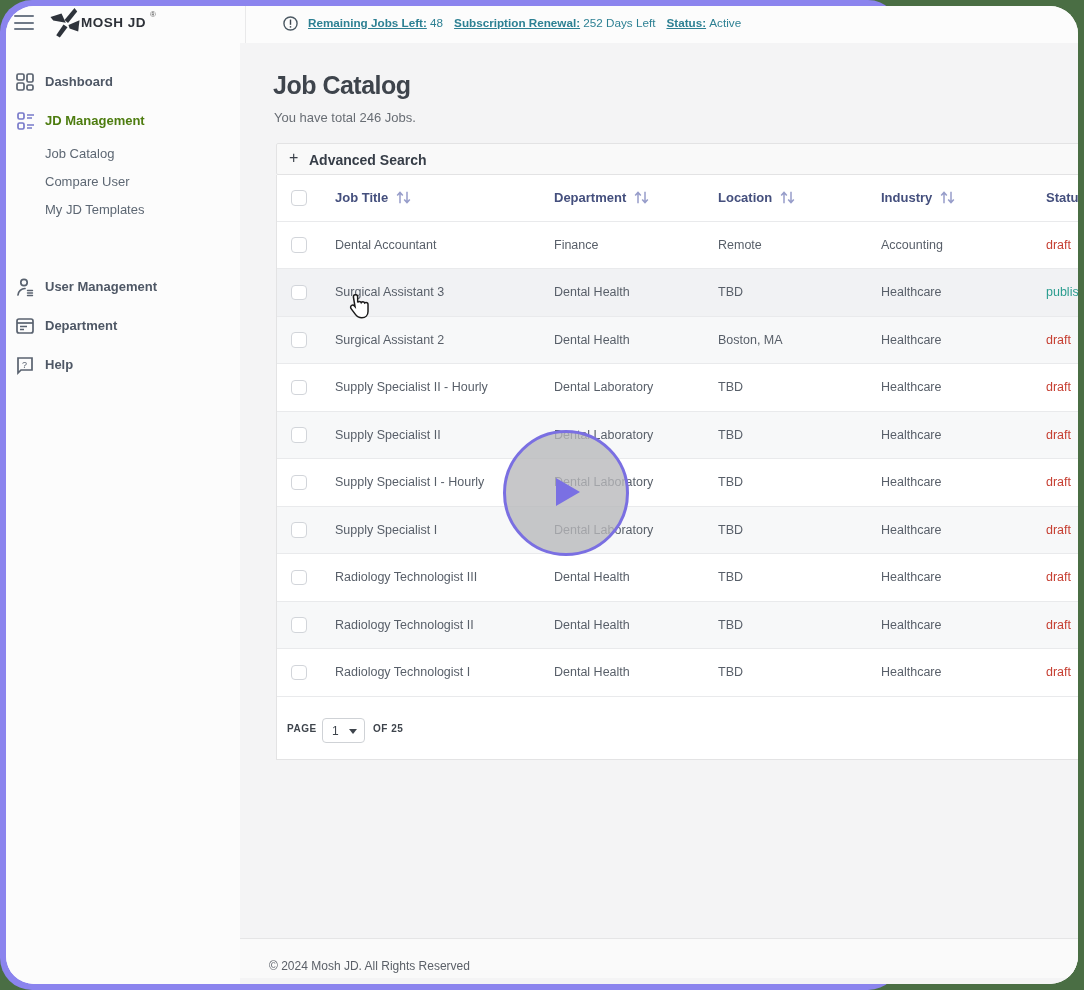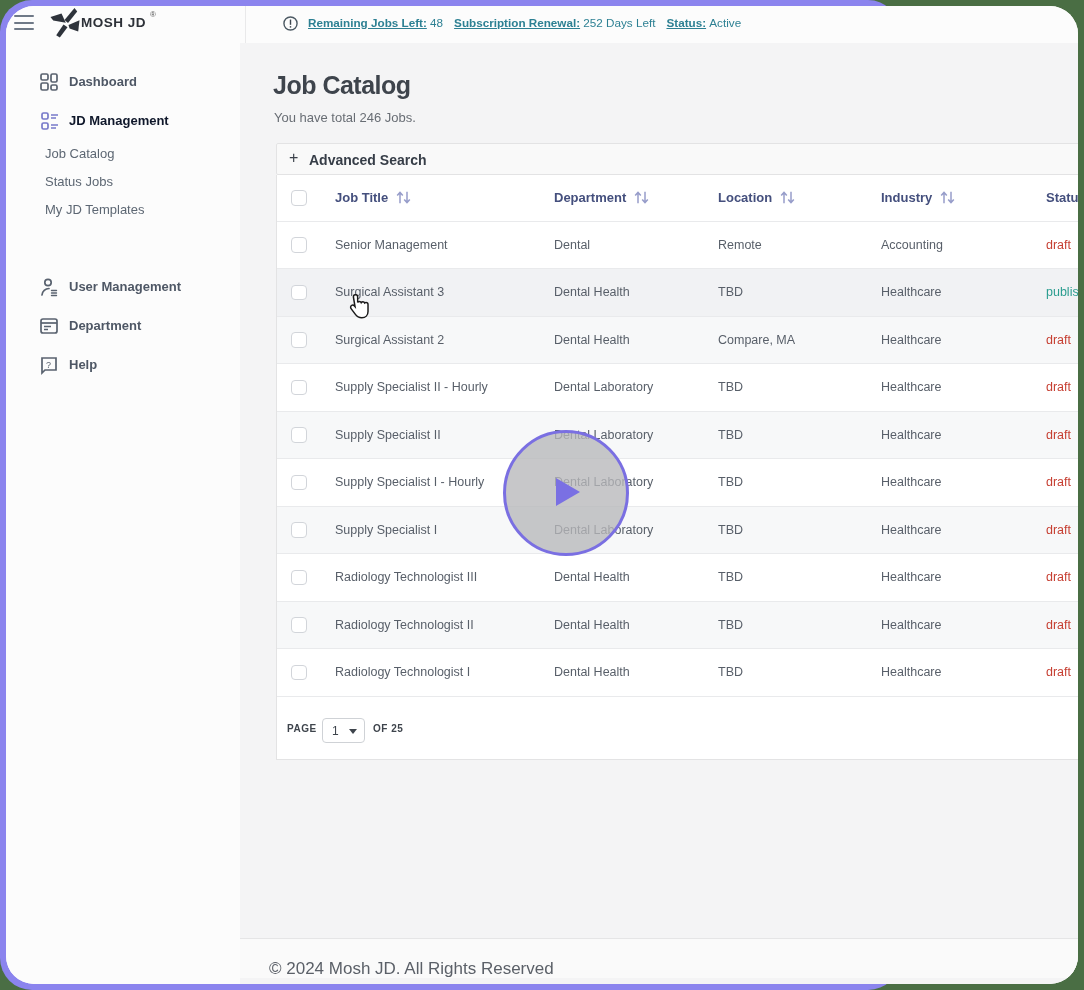--- a/index.html
+++ b/index.html
@@ -20,21 +20,21 @@
               color:#2d3138; letter-spacing:0.5px; }
   .regmark { position:absolute; left:144px; top:4px; font-size:8px; color:#555; }
   .infobar { position:absolute; left:277px; top:0; height:32px; display:flex; align-items:center;
              font-size:11.7px; color:#2d8093; }
   .infobar b { font-weight:bold;text-decoration:underline; }
   .infobar .sp { width:11px; }
   .infoicon { width:15px; height:15px; margin-right:10px; }
   
   .sidebar { position:absolute; left:0; top:37px; width:239px; height:941px;
              background:#fcfcfc; border-right:1px solid #e9e9ea; }
-  .mi { position:absolute; left:8px; width:230px; height:22px;margin-left:24px; }
+  .mi { position:absolute; left:8px; width:230px; height:22px; }
   .mi svg { position:absolute; left:0; top:0; }
   .mi span { position:absolute; left:31px; top:3px; font-size:13px; font-weight:bold; color:#4e5765; }
   .sub { position:absolute; left:39px; font-size:13px; color:#5d6773; }
   
   .main { position:absolute; left:234px; top:37px; width:838px; height:941px; background:#f4f4f5; }
   .h1 { position:absolute; left:33px; top:28px; font-size:25px; font-weight:bold; color:#3e444c;
         letter-spacing:-0.5px; }
   .subtitle { position:absolute; left:34px; top:67px; font-size:13px; color:#686d74; }
   .advbox { position:absolute; left:36px; top:100px; width:921px; height:32px; background:#f9f9f9;
             border:1px solid #e3e3e4; border-radius:2px; }
@@ -55,21 +55,21 @@
   .pub { color:#2a9d8f; }
   .pglbl { font-size:10px; font-weight:bold; color:#3e444c; letter-spacing:0.5px; }
   .pgsel { display:inline-block; width:43px; height:25px; border:1px solid #cfd2d6;
            border-radius:4px; background:#fff; }
   .pgsel .num { position:absolute; left:9px; top:5px; font-size:12px; color:#3e444c; }
   .pgsel .tri { position:absolute; right:7px; top:10px; width:0; height:0;
                 border-left:4.5px solid transparent; border-right:4.5px solid transparent;
                 border-top:5.5px solid #3e444c; }
   .footer { position:absolute; left:0; top:895px; width:838px; height:40px; background:#fafafa;
             border-top:1px solid #e5e5e6; }
-  .footer span { position:absolute; left:29px; top:20px; font-size:17px; color:#5b6068; }
+  .footer span { position:absolute; left:29px; top:20px; font-size:12px; color:#5b6068; }
   
   .playwrap { position:absolute; left:497px; top:424px; width:126px; height:126px; border-radius:50%;
               background:rgba(183,183,186,0.78); border:3.5px solid #7a6fe2; }
   .playtri { position:absolute; left:50px; top:45px; width:0; height:0;
              border-top:14.5px solid transparent; border-bottom:14.5px solid transparent;
              border-left:24px solid #7a70e3; }
 </style>
 </head>
 <body>
 <div class="frame">
@@ -113,24 +113,24 @@
             <rect x="13" y="14" width="6" height="5" rx="1.5"></rect>
       </svg>
       <span>Dashboard</span>
     </div>
     <div class="mi" style="top:67px">
       <svg width="22" height="22" viewBox="0 0 22 22" fill="none" stroke="#7779c9" stroke-width="1.7">
         <rect x="4" y="3" width="6" height="6" rx="1.5"></rect>
             <rect x="4" y="13" width="6" height="6" rx="1.5"></rect>
         <path d="M13 5 H20 M13 8 H18 M13 15 H20 M13 18 H18"></path>
       </svg>
-      <span style="color:#0f172a">JD Management</span>
+      <span style="color:#4d7c0f">JD Management</span>
     </div>
     <div class="sub" style="top:103px">Job Catalog</div>
-    <div class="sub" style="top:131px">Status Jobs</div>
+    <div class="sub" style="top:131px">Compare User</div>
     <div class="sub" style="top:159px">My JD Templates</div>
     <div class="mi" style="top:233px">
       <svg width="22" height="22" viewBox="0 0 22 22" fill="none" stroke="#59626f" stroke-width="1.7" stroke-linecap="round">
         <circle cx="10" cy="6.5" r="3.2"></circle>
             <path d="M4 19 a7 7 0 0 1 7 -6.5"></path>
         <path d="M13.5 14.5 h5 M13.5 17 h5 M13.5 19.5 h5" stroke-width="1.4"></path>
       </svg>
       <span>User Management</span>
     </div>
     <div class="mi" style="top:272px">
@@ -194,43 +194,43 @@
                       <path d="M4 12.2 V1.8 M1.2 4.6 L4 1.4 L6.8 4.6"></path>
                       <path d="M11 0.8 V11.2 M8.2 8.4 L11 11.6 L13.8 8.4"></path>
                     </g>
                   </svg></th>
           <th>Status </th>
         </tr>
         <tr>
                 <td>
                   <div class="cbx"></div>
                 </td>
-                <td>Senior Management</td>
-                <td>Dental</td>
+                <td>Dental Accountant</td>
+                <td>Finance</td>
                 <td>Remote</td>
                 <td>Accounting</td>
                 <td class="draft">draft</td>
               </tr>
         <tr class="hov">
                 <td>
                   <div class="cbx"></div>
                 </td>
                 <td>Surgical Assistant 3</td>
                 <td>Dental Health</td>
                 <td>TBD</td>
                 <td>Healthcare</td>
                 <td class="pub">published</td>
               </tr>
         <tr class="alt">
                 <td>
                   <div class="cbx"></div>
                 </td>
                 <td>Surgical Assistant 2</td>
                 <td>Dental Health</td>
-                <td>Compare, MA</td>
+                <td>Boston, MA</td>
                 <td>Healthcare</td>
                 <td class="draft">draft</td>
               </tr>
         <tr>
                 <td>
                   <div class="cbx"></div>
                 </td>
                 <td>Supply Specialist II - Hourly</td>
                 <td>Dental Laboratory</td>
                 <td>TBD</td>

